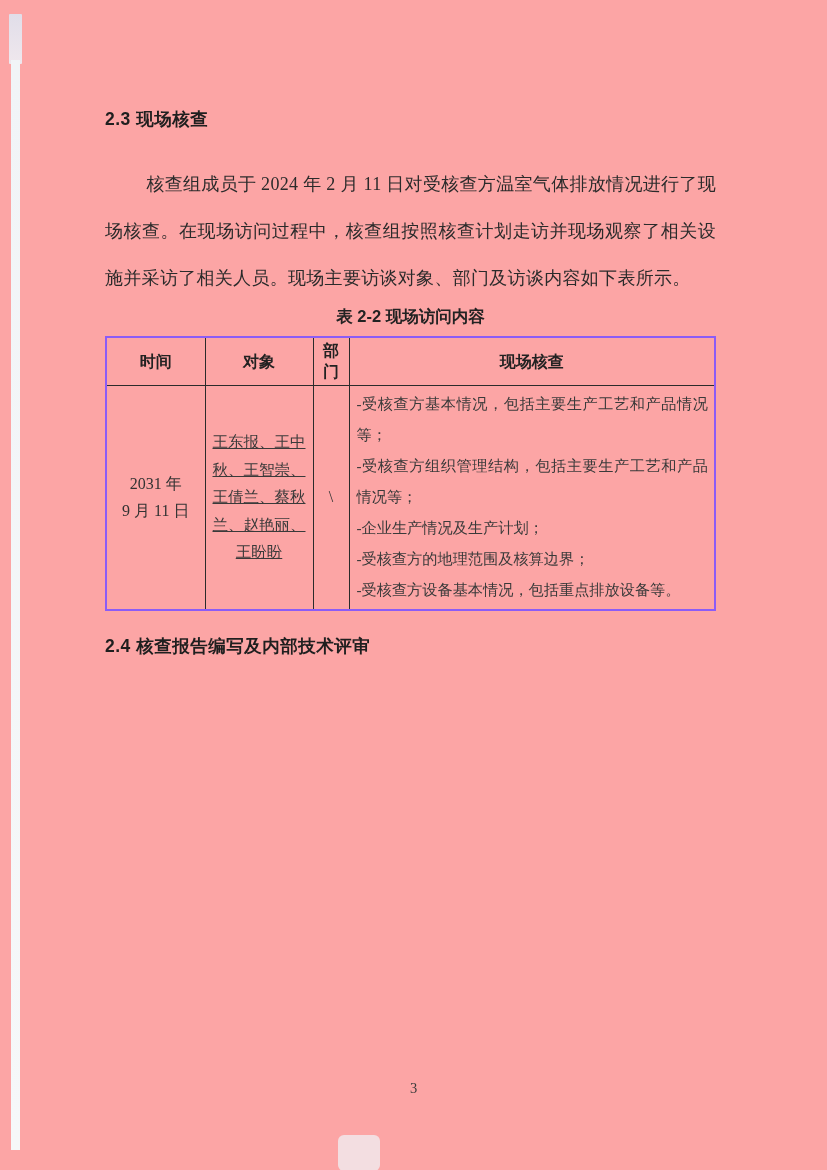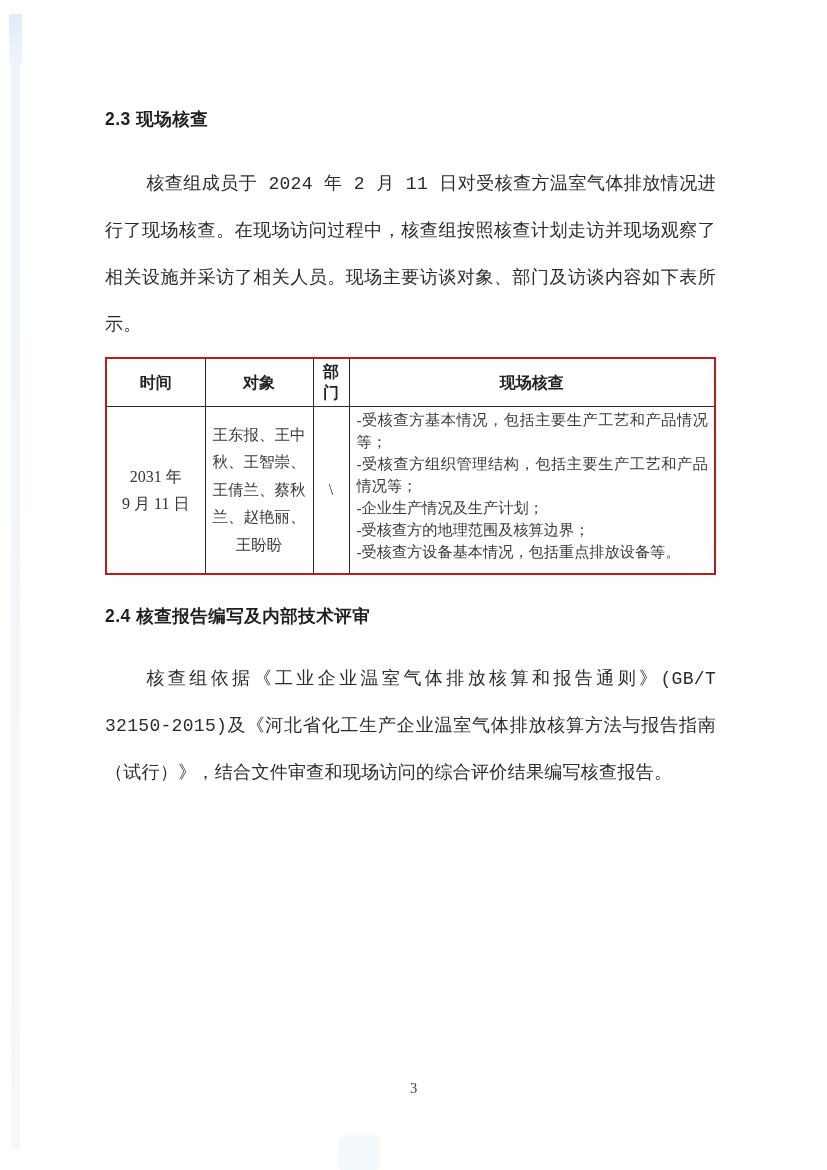--- a/index.html
+++ b/index.html
@@ -1,21 +1,21 @@
 <!DOCTYPE html>
 <html><head>
 <meta charset="utf-8">
 <style>
   html, body { margin: 0; padding: 0; background: #e8e8e8; }
   .page {
     position: relative;
     width: 827px;
     height: 1170px;
     margin: 0 auto;
-    background: #ffffff;
+    background: #fca5a5;
     overflow: hidden;
     font-family: "Liberation Serif", "DejaVu Serif", serif;
     color: #262626;
   }
   
   .artifact-top {
     position: absolute; left: 9px; top: 14px; width: 13px; height: 50px;
     background: linear-gradient(to bottom, #dce8f5, #edf3fa);
     opacity: .85; border-radius: 1px;
   }
@@ -40,77 +40,77 @@
     letter-spacing: .5px;
   }
   .para {
     margin: 0;
     font-size: 18px;
     line-height: 47px;
     text-align: justify;
     text-indent: 2.3em;
     color: #2b2b2b;
     letter-spacing: .3px;
-    font-family: Liberation Mono, monospace;
   }
   .para-first { margin-top: 30px; }
   .table-caption {
     margin-top: 2px;
     text-align: center;
     font-family: "Liberation Sans", "DejaVu Sans", sans-serif;
     font-weight: bold;
     font-size: 16.5px;
     line-height: 24px;
     color: #222;
   }
   table.visit-table {
     margin-top: 8px;
     width: 611px;
     table-layout: fixed;
     border-collapse: collapse;
-    border: 2px solid #b91c1c;
+    border: 2px solid #8b5cf6;
   }
   .visit-table th, .visit-table td {
     border: 1.5px solid #2b2b2b;
     vertical-align: middle;
   }
   .visit-table thead tr { height: 48px; }
   .visit-table tbody tr { height: 152px; }
   .visit-table th {
     font-size: 16px;
     font-weight: bold;
     text-align: center;
     line-height: 21px;
     padding: 1px 2px;
     color: #222;
   }
   .c-time { text-align: center; font-size: 16px; line-height: 27px; color: #333; }
-  .c-people { text-align: center; font-size: 15.5px; line-height: 27.5px; padding: 0 5px; color: #3a3a3a; }
+  .c-people { text-align: center; font-size: 15.5px; line-height: 27.5px; padding: 0 5px; color: #3a3a3a; text-decoration: underline; }
   .c-dept { text-align: center; font-size: 16px; color: #333; }
-  .c-content { padding: 2px 6px 10px 7px; font-size: 15.2px; line-height: 22px; text-align: left; color: #3a3a3a; }
+  .c-content { padding: 2px 6px 4px 7px; font-size: 15.2px; line-height: 31px; text-align: left; color: #3a3a3a; }
   .content-line { text-align: justify; }
   .page-number {
     position: absolute; left: 0; top: 1080px; width: 100%;
     text-align: center; font-size: 14.5px; color: #3c3c3c;
   }
 </style>
 </head>
 <body>
 
 <div class="page">
   <div class="artifact-top"></div>
   <div class="artifact-strip"></div>
   <div class="artifact-smudge"></div>
 
   <div class="content">
 
     <h2 class="heading">2.3 现场核查</h2>
 
     <p class="para para-first">核查组成员于 2024 年 2 月 11 日对受核查方温室气体排放情况进行了现场核查。在现场访问过程中，核查组按照核查计划走访并现场观察了相关设施并采访了相关人员。现场主要访谈对象、部门及访谈内容如下表所示。</p>
 
+    <div class="table-caption">表 2-2 现场访问内容</div>
 
     <table class="visit-table">
       <colgroup>
         <col style="width:99px">
         <col style="width:108px">
         <col style="width:36px">
         <col>
       </colgroup>
       <thead>
         <tr>
@@ -137,21 +137,20 @@
               <div class="content-line">-企业生产情况及生产计划；</div>
 
               <div class="content-line">-受核查方的地理范围及核算边界；</div>
 
               <div class="content-line">-受核查方设备基本情况，包括重点排放设备等。</div>
             </td>
         </tr>
       </tbody>
     </table>
 
-    <h2 class="heading" style="margin-top:30px">2.4 核查报告编写及内部技术评审</h2>
+    <h2 class="heading" style="margin-top:24px">2.4 核查报告编写及内部技术评审</h2>
 
-    <p class="para" style="margin-top:28px">核查组依据《工业企业温室气体排放核算和报告通则》(GB/T 32150-2015)及《河北省化工生产企业温室气体排放核算方法与报告指南（试行）》，结合文件审查和现场访问的综合评价结果编写核查报告。</p>
 
 
   </div>
 
   <div class="page-number">3</div>
 </div>
 
 </body></html>

